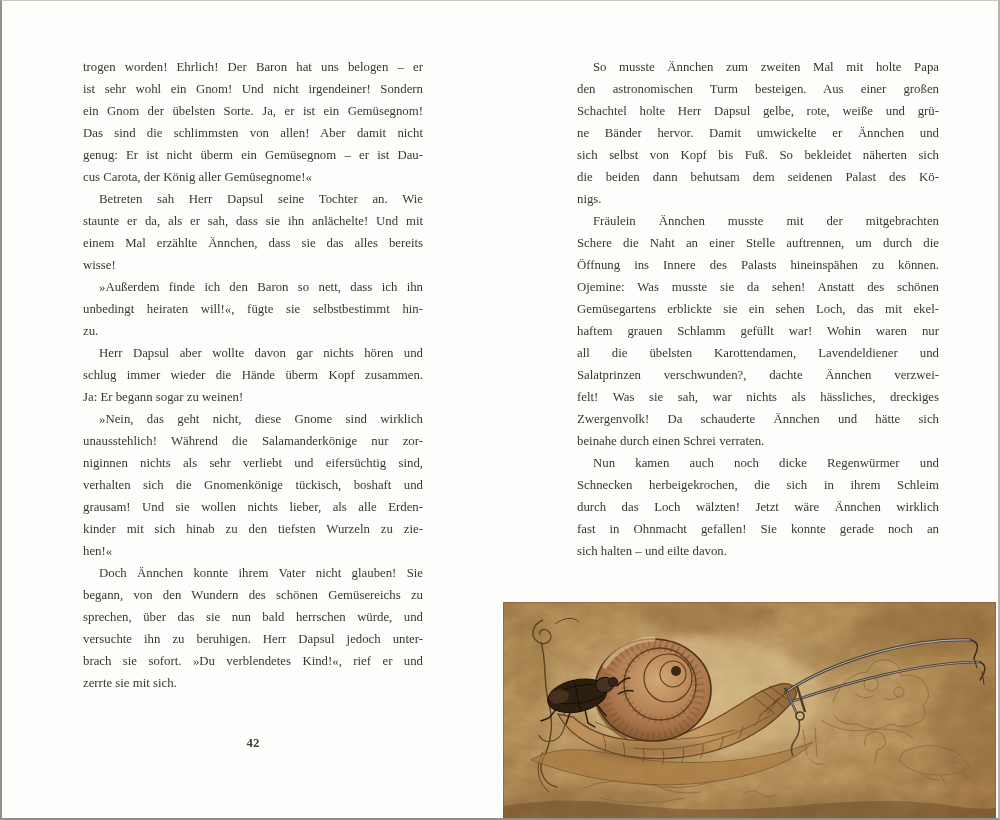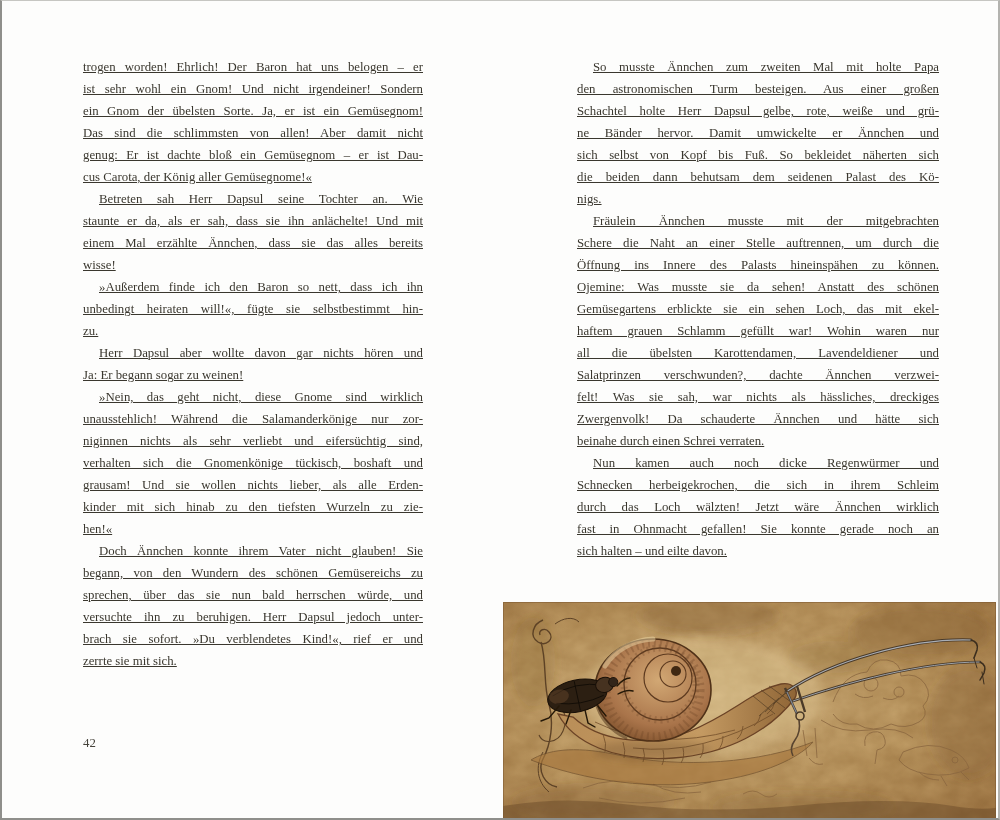--- a/index.html
+++ b/index.html
@@ -25,58 +25,58 @@
   }
   #left-col  { left: 83px;  width: 340px; }
   #right-col { left: 577px; width: 362px; }
   .para { margin: 0; padding: 0; }
   .line {
     height: 22px; line-height: 22px;
     overflow: hidden;
     text-align: justify;
     text-align-last: justify;
     white-space: normal;
-    text-decoration: underline;
   }
   .line.last  { text-align-last: left; }
   .line.first-indent { padding-left: 16px; }
   #page-num {
     position: absolute; left: 83px; top: 736px; width: 340px;
-    font-size: 12.8px; color: #45423a;
+    text-align: center; font-size: 12.8px; color: #45423a; font-weight: bold;
   }
   #illustration {
     position: absolute; left: 503px; top: 602px;
     width: 493px; height: 218px;
   }
 </style>
 </head>
 <body>
 
 <div id="left-col" class="page-col">
     <div class="para">
       <div class="line">trogen worden! Ehrlich! Der Baron hat uns belogen – er</div>
       <div class="line">ist sehr wohl ein Gnom! Und nicht irgendeiner! Sondern</div>
       <div class="line">ein Gnom der übelsten Sorte. Ja, er ist ein Gemüsegnom!</div>
       <div class="line">Das sind die schlimmsten von allen! Aber damit nicht</div>
-      <div class="line">genug: Er ist dachte bloß ein Gemüsegnom – er ist Dau-</div>
+      <div class="line">genug: Er ist nicht überm ein Gemüsegnom – er ist Dau-</div>
       <div class="line last">cus Carota, der König aller Gemüsegnome!«</div>
     </div>
     <div class="para">
       <div class="line first-indent">Betreten sah Herr Dapsul seine Tochter an. Wie</div>
       <div class="line">staunte er da, als er sah, dass sie ihn anlächelte! Und mit</div>
       <div class="line">einem Mal erzählte Ännchen, dass sie das alles bereits</div>
       <div class="line last">wisse!</div>
     </div>
     <div class="para">
       <div class="line first-indent">»Außerdem finde ich den Baron so nett, dass ich ihn</div>
       <div class="line">unbedingt heiraten will!«, fügte sie selbstbestimmt hin-</div>
       <div class="line last">zu.</div>
     </div>
     <div class="para">
       <div class="line first-indent">Herr Dapsul aber wollte davon gar nichts hören und</div>
+      <div class="line">schlug immer wieder die Hände überm Kopf zusammen.</div>
       <div class="line last">Ja: Er begann sogar zu weinen!</div>
     </div>
     <div class="para">
       <div class="line first-indent">»Nein, das geht nicht, diese Gnome sind wirklich</div>
       <div class="line">unausstehlich! Während die Salamanderkönige nur zor-</div>
       <div class="line">niginnen nichts als sehr verliebt und eifersüchtig sind,</div>
       <div class="line">verhalten sich die Gnomenkönige tückisch, boshaft und</div>
       <div class="line">grausam! Und sie wollen nichts lieber, als alle Erden-</div>
       <div class="line">kinder mit sich hinab zu den tiefsten Wurzeln zu zie-</div>
       <div class="line last">hen!«</div>

